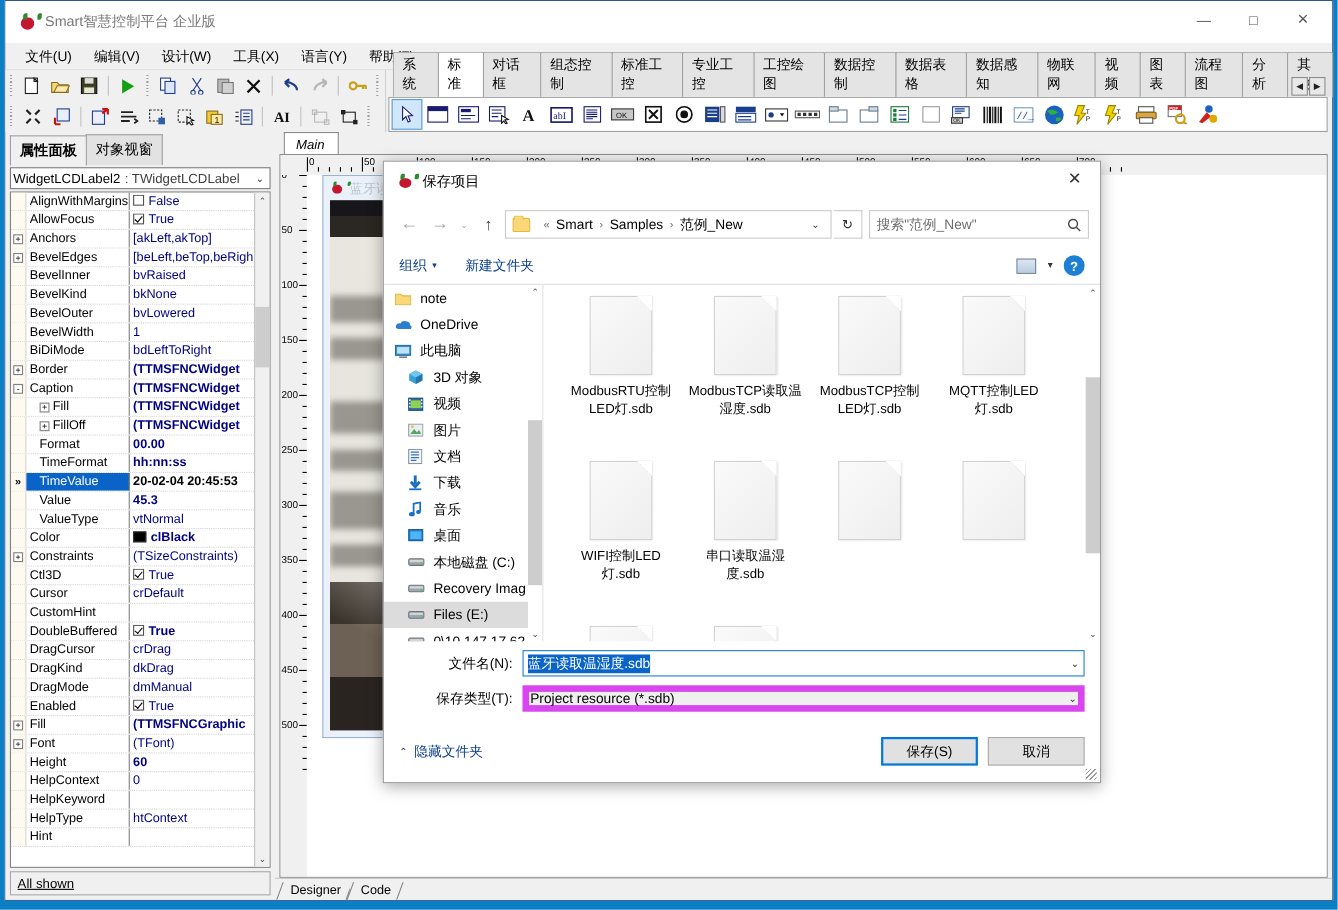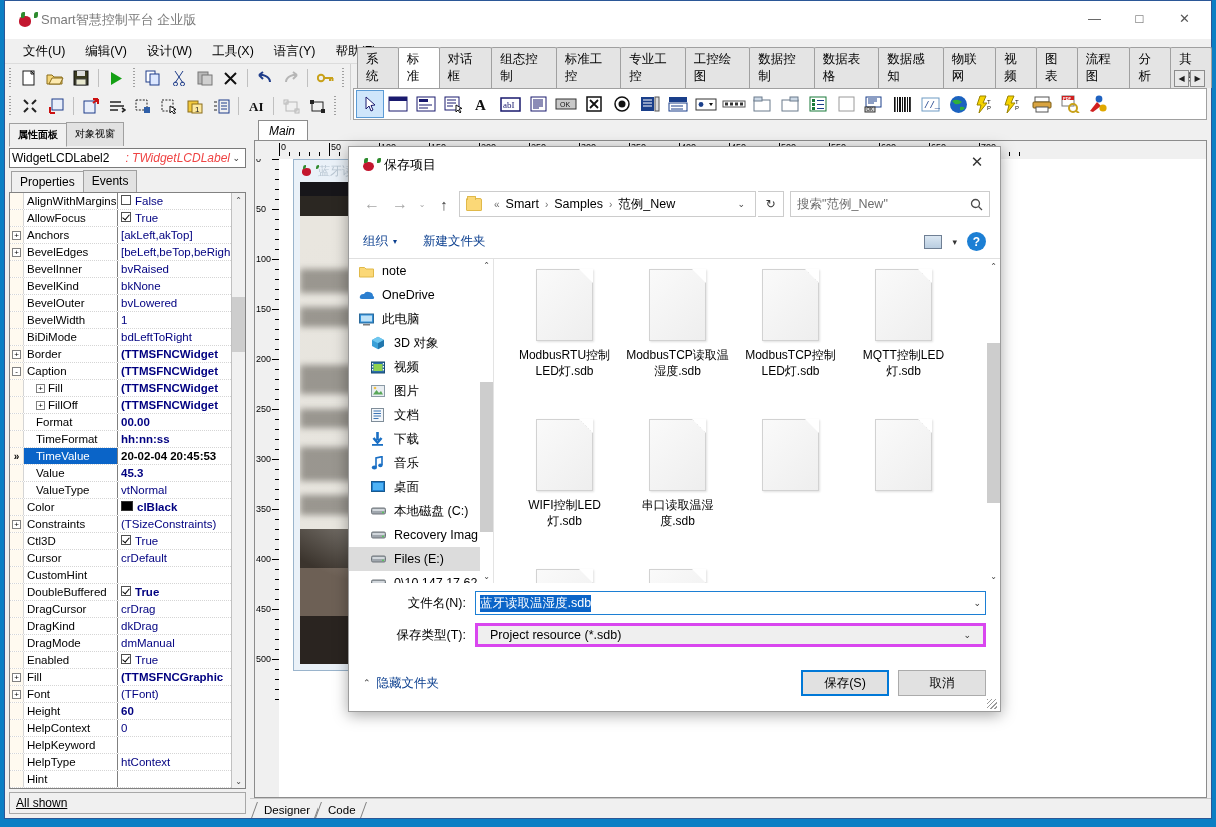--- a/index.html
+++ b/index.html
@@ -58,26 +58,26 @@
              display:flex;align-items:center;padding-left:2px;margin:0 4px 0 2px;}
   .ribicon{ width:28px;height:28px;display:flex;align-items:center;justify-content:center;position:relative;}
   .ribicon.sel{ background:#cfe6fb;border:1px solid #5b9bd5;}
 
   
   #body{ flex:1; display:flex; min-height:0;}
 
   
   #inspector{ width:245px;flex:none;background:#f0f0f0;display:flex;flex-direction:column;}
   #insp-tabs{ display:flex; padding-left:4px; padding-top:2px;}
-  .itab{ padding:4px 8px;font-size:10px;border:1px solid #a0a0a0;border-bottom:none;background:#e2e2e2;margin-right:-1px;}
+  .itab{ padding:4px 8px;font-size:13px;border:1px solid #a0a0a0;border-bottom:none;background:#e2e2e2;margin-right:-1px;}
   .itab.active{ background:#f0f0f0;font-weight:bold;border-bottom:1px solid #f0f0f0;position:relative;top:1px;}
   #obj-combo{ margin:2px 4px;height:20px;border:1px solid #7a7a7a;background:#fff;display:flex;align-items:center;
               font-size:12px;padding:0 2px;}
   #obj-combo .on{ color:#000;}
-  #obj-combo .cn{ color:#ef4444; margin-left:16px;font-style:italic;}
+  #obj-combo .cn{ color:#404040; margin-left:4px;}
   #obj-combo .arrow{ margin-left:auto;font-size:9px;color:#333;padding-right:3px;}
   #pe-tabs{ display:flex;padding-left:6px;}
   .petab{ padding:3px 8px;font-size:12px;border:1px solid #a0a0a0;border-bottom:none;background:#e2e2e2;margin-right:-1px;}
   .petab.active{ background:#f0f0f0;border-bottom:1px solid #f0f0f0;position:relative;top:1px;}
   #grid-wrap{ flex:1;margin:0 4px;border:1px solid #828282;background:#fff;display:flex;min-height:0;overflow:hidden;position:relative;}
   #grid{ flex:1;overflow:hidden;}
   .prow{ display:flex;height:17px;align-items:center;font-size:11.5px;border-bottom:1px dotted #d5d5d5;}
   .pgut{ width:14px;flex:none;background:#fffaf0;border-right:1px solid #d5d5d5;height:100%;
          display:flex;align-items:center;justify-content:center;}
   .pexp{ width:9px;height:9px;border:1px solid #808080;background:#fff;font-size:8px;line-height:7px;text-align:center;color:#000;}
@@ -176,21 +176,21 @@
                  background:linear-gradient(225deg,#d8d8d8 0 50%, transparent 50%);}
   .fname{ margin-top:6px;text-align:center;font-size:12px;color:#000;line-height:16px;width:105px;}
   #filesb{ position:absolute;right:0;top:0;bottom:0;width:13px;background:#fff;display:flex;flex-direction:column;}
   #filesb .thumb{ background:#cdcdcd;height:160px;margin-top:70px;}
   #sd-form{ flex:none;padding:8px 14px 0 14px;}
   .frow{ display:flex;align-items:center;margin-bottom:8px;}
   .flabel{ width:112px;text-align:right;font-size:12.5px;padding-right:9px;}
   .finput{ flex:1;height:24px;border:1px solid #1c7fd4;background:#fff;display:flex;align-items:center;padding:0 4px;font-size:12.5px;}
   .finput .selected-text{ background:#0a64c8;color:#fff;}
   .finput .cdrop{ margin-left:auto;font-size:9px;color:#333;}
-  .fcombo{ flex:1;height:24px;border:3px solid #d946ef;background:#efefef;display:flex;align-items:center;padding:0 12px;font-size:12.5px;}
+  .fcombo{ flex:1;height:24px;border:6px solid #d946ef;background:#efefef;display:flex;align-items:center;padding:0 1px;font-size:12.5px;}
   .fcombo .cdrop{ margin-left:auto;font-size:9px;color:#333;}
   #sd-foot{ flex:none;height:56px;display:flex;align-items:center;padding:0 14px;}
   #hidefolders{ font-size:12.5px;color:#0b3f8f;display:flex;align-items:center;gap:6px;}
   #hidefolders .cav{ font-size:9px;color:#333;}
   #sd-buttons{ margin-left:auto;display:flex;gap:9px;}
   .dbtn{ width:88px;height:26px;border:1px solid #ababab;background:#e1e1e1;font-size:12.5px;
          display:flex;align-items:center;justify-content:center;}
   .dbtn.primary{ border:2px solid #0078d7;background:#e1e1e1;}
   #gripper{ position:absolute;right:3px;bottom:2px;width:10px;height:10px;
      background-image:repeating-linear-gradient(135deg,#9a9a9a 0 1px,transparent 1px 3px);}
@@ -596,24 +596,20 @@
 
     <div id="inspector">
       <div id="insp-tabs">
         <div class="itab active">属性面板</div>
         <div class="itab">对象视窗</div>
       </div>
       <div id="obj-combo">
         <span class="on">WidgetLCDLabel2</span>
         <span class="cn">: TWidgetLCDLabel</span>
         <span class="arrow">⌄</span>
-      </div>
-      <div id="pe-tabs">
-        <div class="petab active">Properties</div>
-        <div class="petab">Events</div>
       </div>
       <div id="grid-wrap">
         <div id="grid">
             <div class="prow">
               <div class="pgut"></div>
               <div class="pname">AlignWithMargins</div>
               <div class="pval"><span class="chk"></span>False</div>
             </div>
             <div class="prow">
               <div class="pgut"></div>

